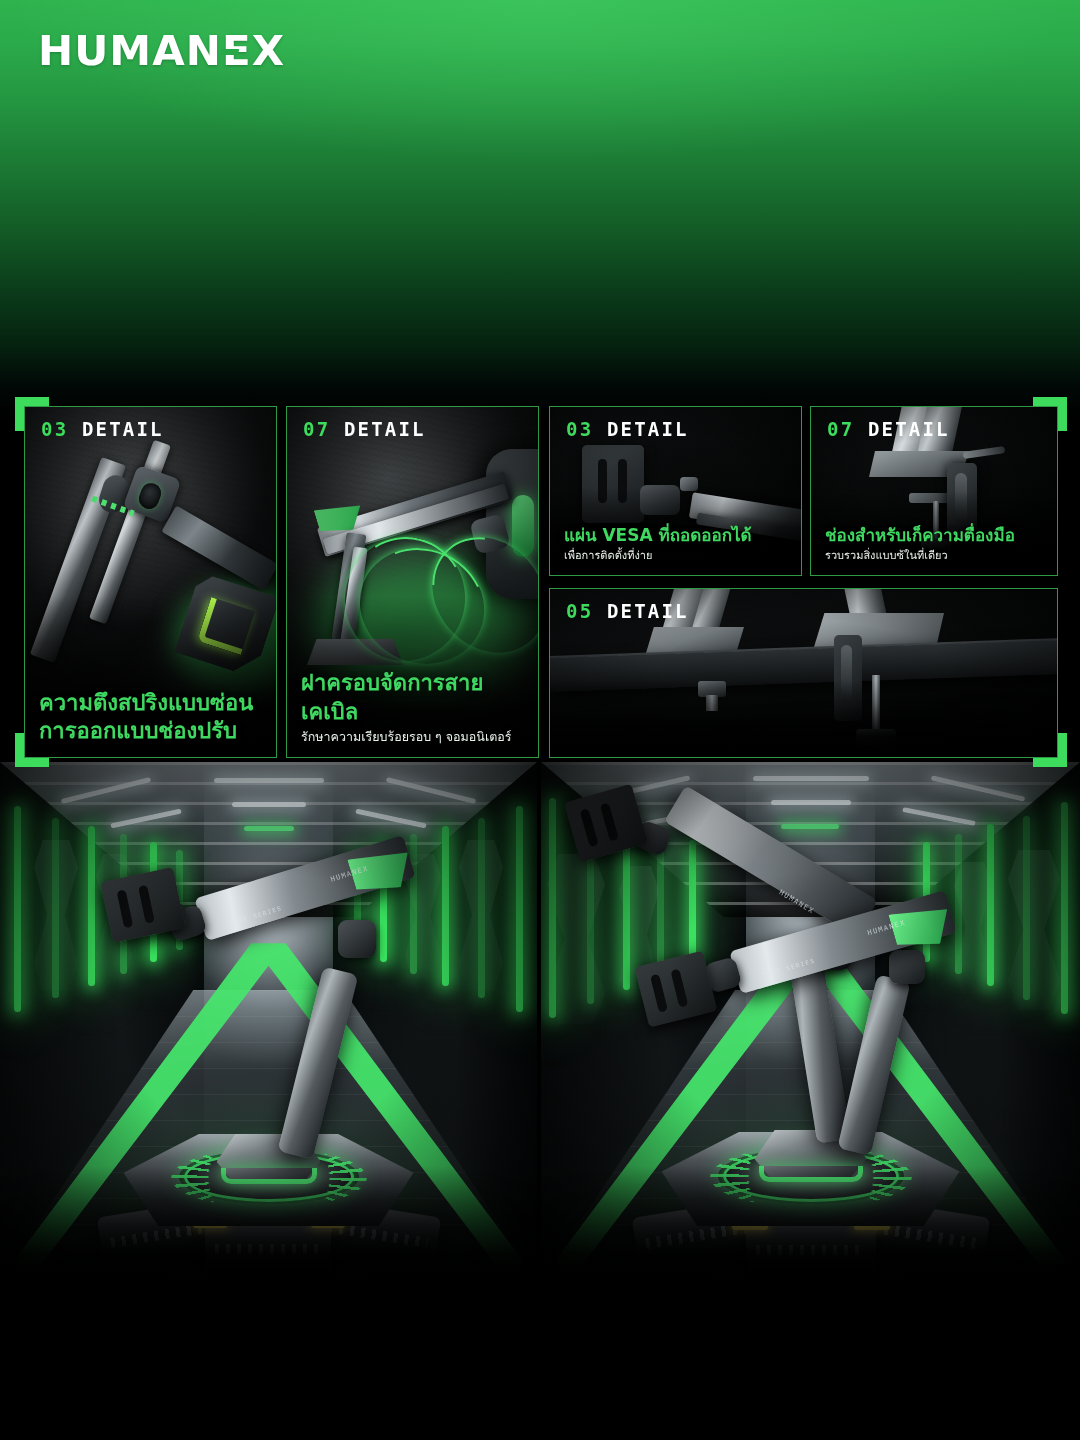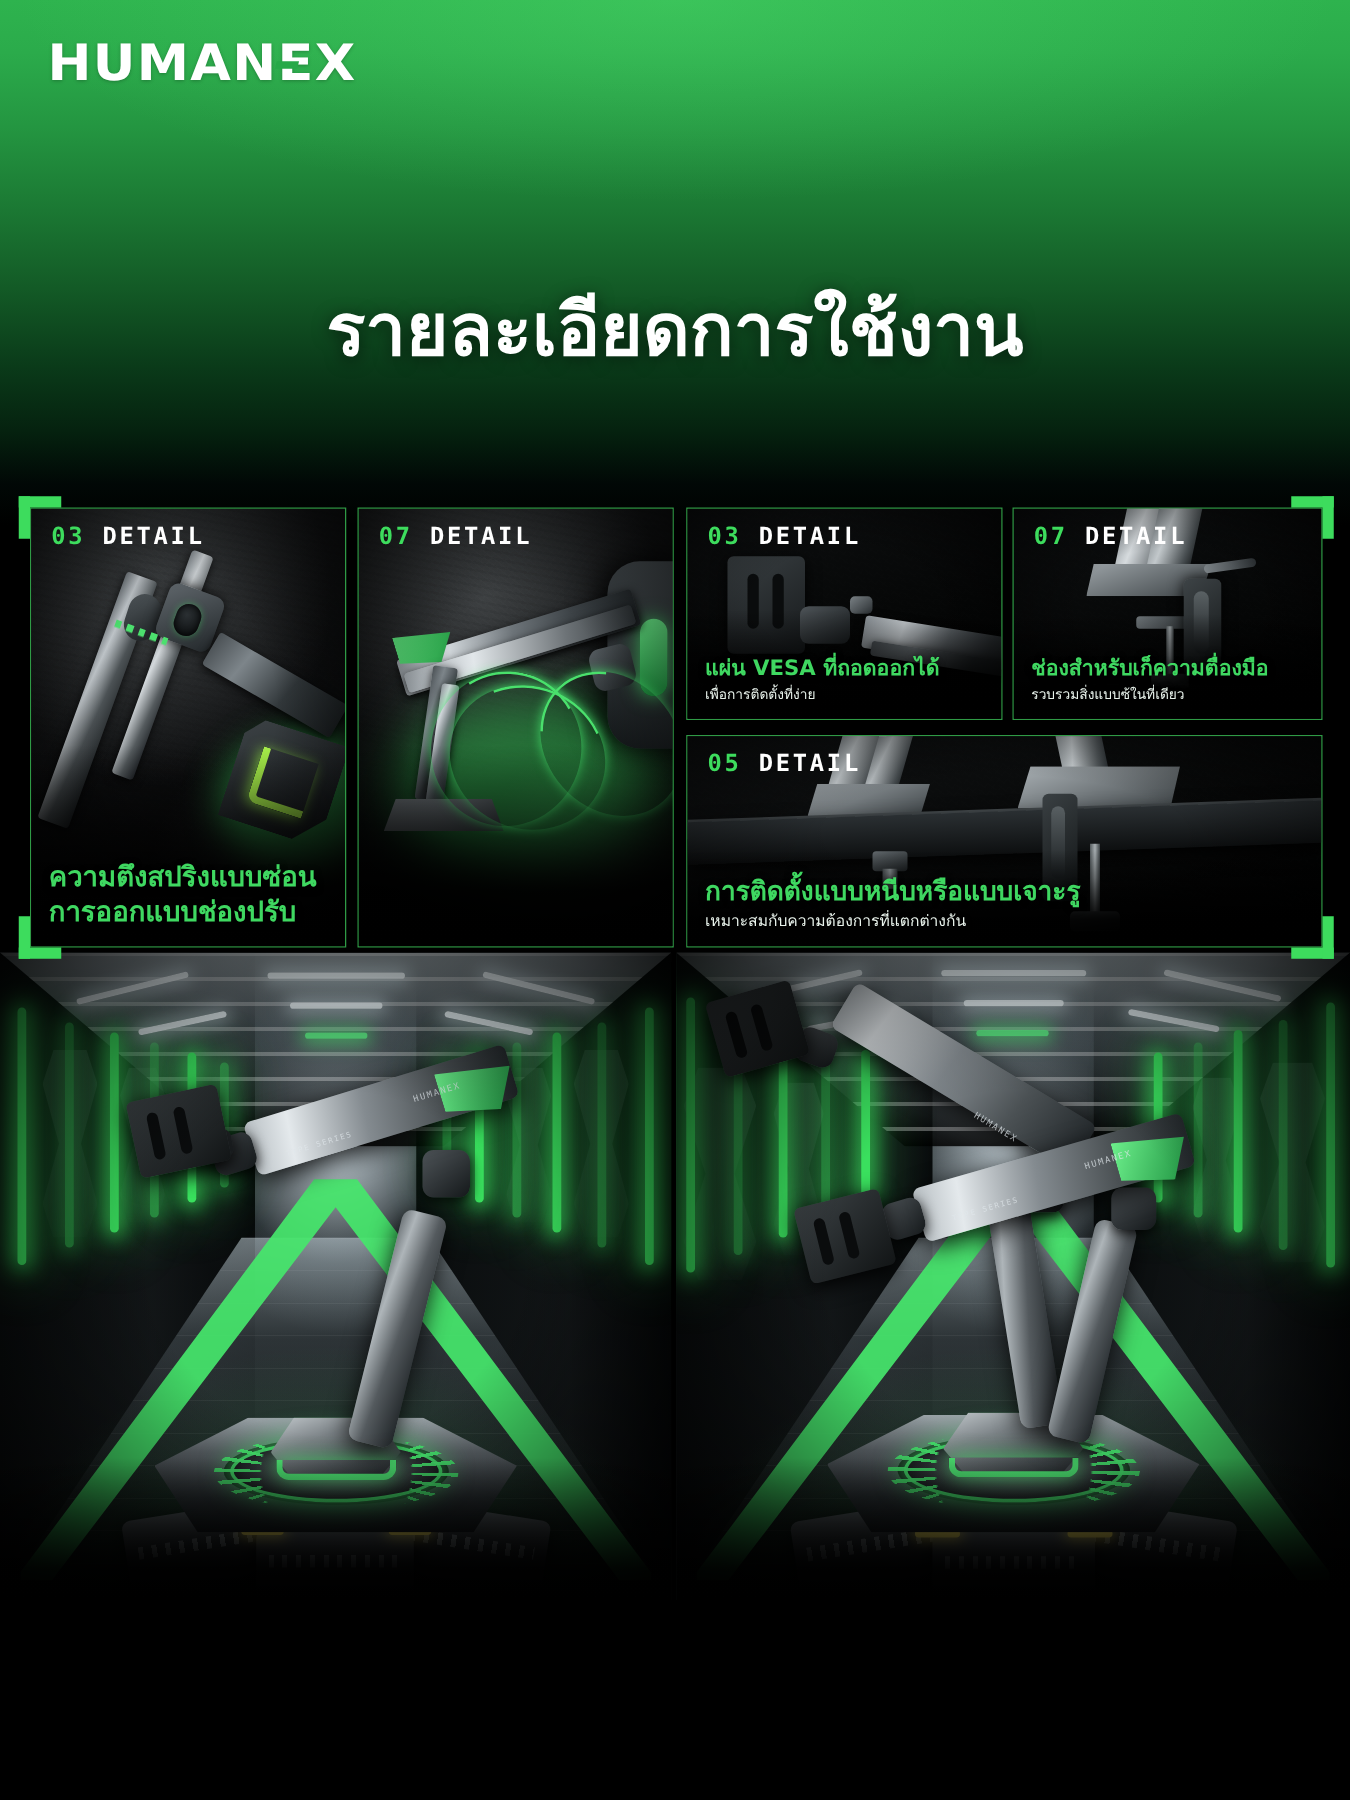--- a/index.html
+++ b/index.html
@@ -344,21 +344,20 @@
 
 <div class="page">
 
   <div class="hero-gradient"></div>
   <div class="hero-glow"></div>
 
   <div class="logo">
     <span>HUMAN</span><span class="cut">E</span><span>X</span>
   </div>
 
-  <div class="page-title">รายละเอียดการใช้งาน</div>
 
   <div class="grid">
 
     <div class="corner tl">
         <i></i>
         <i></i>
       </div>
     <div class="corner tr">
         <i></i>
         <i></i>
@@ -416,20 +415,24 @@
         <div class="c2-cable" id="c2-cab1"></div>
         <div class="c2-cable" id="c2-cab2"></div>
         <div class="c2-cable" id="c2-cab3"></div>
         <div class="vig"></div>
         <div class="fade-btm"></div>
       </div>
       <div class="tag">
         <span class="num">07</span>
         <span class="word">DETAIL</span>
       </div>
+      <div class="card-text">
+        <div class="c-title">ฝาครอบจัดการสายเคเบิล</div>
+        <div class="c-sub">รักษาความเรียบร้อยรอบ ๆ จอมอนิเตอร์</div>
+      </div>
     </div>
 
     <div class="card" id="card3">
       <div class="card-art">
         <div class="bk-concrete" style="background:linear-gradient(160deg,#0e1011,#050606 60%,#000);"></div>
         <div class="noise" style="opacity:.12;"></div>
         <div id="c3-vesa"></div>
         <div id="c3-slot1"></div>
         <div id="c3-slot2"></div>
         <div id="c3-neck"></div>
@@ -492,24 +495,20 @@
         <div id="c5-clamp-in"></div>
         <div id="c5-screw2"></div>
         <div id="c5-knob2"></div>
         <div class="vig"></div>
         <div class="fade-btm" style="height:46%;"></div>
       </div>
       <div class="tag">
         <span class="num">05</span>
         <span class="word">DETAIL</span>
       </div>
-      <div class="card-text">
-        <div class="c-title">การติดตั้งแบบหนีบหรือแบบเจาะรู</div>
-        <div class="c-sub">เหมาะสมกับความต้องการที่แตกต่างกัน</div>
-      </div>
     </div>
 
   </div>
 
   <div class="heroes">
 
     <div class="hero" id="heroL">
       <div class="corridor"></div>
       <div class="wall l"></div>
         <div class="wall r"></div>

